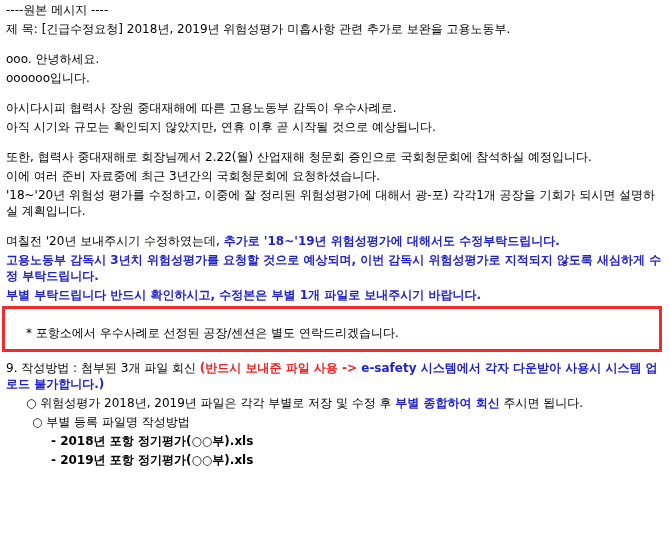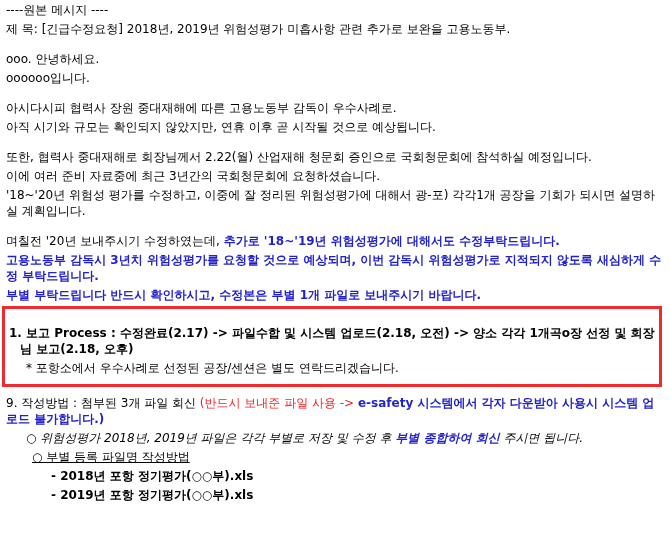--- a/index.html
+++ b/index.html
@@ -12,31 +12,31 @@
     width:670px;height:542px;overflow:hidden;
     background:#ffffff;color:#000000;
     font-family:"DejaVu Sans","Liberation Sans",sans-serif;
     font-size:12px;
     padding:2px 0 0 6px;box-sizing:border-box;
   }
   p{margin:0 8px 3px 0;line-height:16px;word-break:break-all;}
   .blank{height:11px;}
   .b{font-weight:bold;}
   .blue{color:var(--blue);font-weight:bold;}
-  .red{color:var(--red);font-weight:normal;}
+  .red{color:var(--red);font-weight:bold;}
   .urgent-box{
     border:3px solid var(--box_border);
     margin:3px 8px 8px -4px;
     padding:5px 4px 5px 4px;
   }
   .urgent-box p{margin-right:0;}
   .hang{padding-left:11px;text-indent:-11px;}
   .note-indent{padding-left:17px;}
-  .bullet{ text-indent:20px;font-style:italic;}
-  .bullet2{padding-left:26px;text-decoration:underline;}
+  .bullet{ text-indent:20px;}
+  .bullet2{padding-left:26px;}
   .file{padding-left:45px;}
 </style>
 </head>
 <body>
 
 <p>----원본 메시지 ----</p>
 <p>제 목: [긴급수정요청] 2018년, 2019년 위험성평가 미흡사항 관련 추가로 보완을 고용노동부.</p>
 
 <div class="blank"></div>
 
@@ -55,21 +55,20 @@
 <p>'18~'20년 위험성 평가를 수정하고, 이중에 잘 정리된 위험성평가에 대해서 광-포) 각각1개 공장을 기회가 되시면 설명하실 계획입니다.</p>
 
 <div class="blank"></div>
 
 <p><span>며칠전 '20년 보내주시기 수정하였는데, </span><span class="blue">추가로 '18~'19년 위험성평가에 대해서도 수정부탁드립니다.</span></p>
 <p class="blue">고용노동부 감독시 3년치 위험성평가를 요청할 것으로 예상되며, 이번 감독시 위험성평가로 지적되지 않도록 새심하게 수정 부탁드립니다.</p>
 <p class="blue">부별 부탁드립니다 반드시 확인하시고, 수정본은 부별 1개 파일로 보내주시기 바랍니다.</p>
 
 <div class="urgent-box">
   <div class="blank"></div>
-  <p class="b hang">1. 보고 Process : 수정완료(2.17) -&gt; 파일수합 및 시스템 업로드(2.18, 오전) -&gt; 양소 각각 1개곡o장 선정 및 회장님 보고(2.18, 오후)</p>
   <p class="note-indent">* 포항소에서 우수사례로 선정된 공장/센션은 별도 연락드리겠습니다.</p>
 </div>
 
 <p><span>9. 작성방법 : 첨부된 3개 파일 회신 </span><span class="red">(반드시 보내준 파일 사용 -&gt; </span><span class="blue">e-safety 시스템에서 각자 다운받아 사용시 시스템 업로드 불가합니다.)</span></p>
 
 <p class="bullet"><span>○ 위험성평가 2018년, 2019년 파일은 각각 부별로 저장 및 수정 후 </span><span class="blue">부별 종합하여 회신</span><span> 주시면 됩니다.</span></p>
 
 <p class="bullet2">○ 부별 등록 파일명 작성방법</p>
 <p class="b file">- 2018년 포항 정기평가(○○부).xls</p>
 <p class="b file">- 2019년 포항 정기평가(○○부).xls</p>

